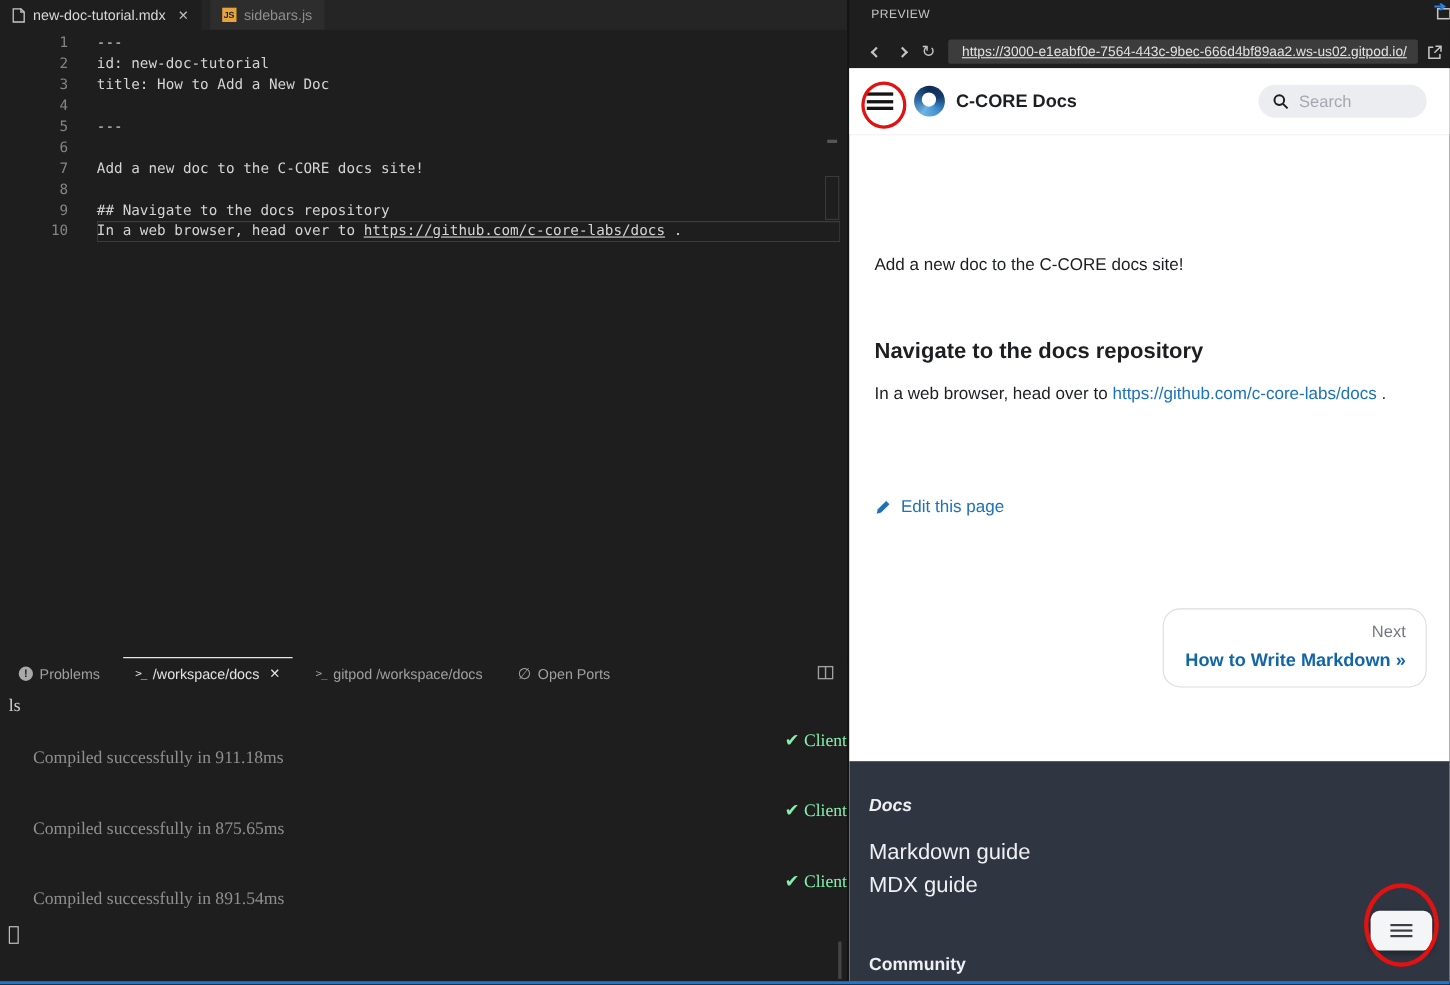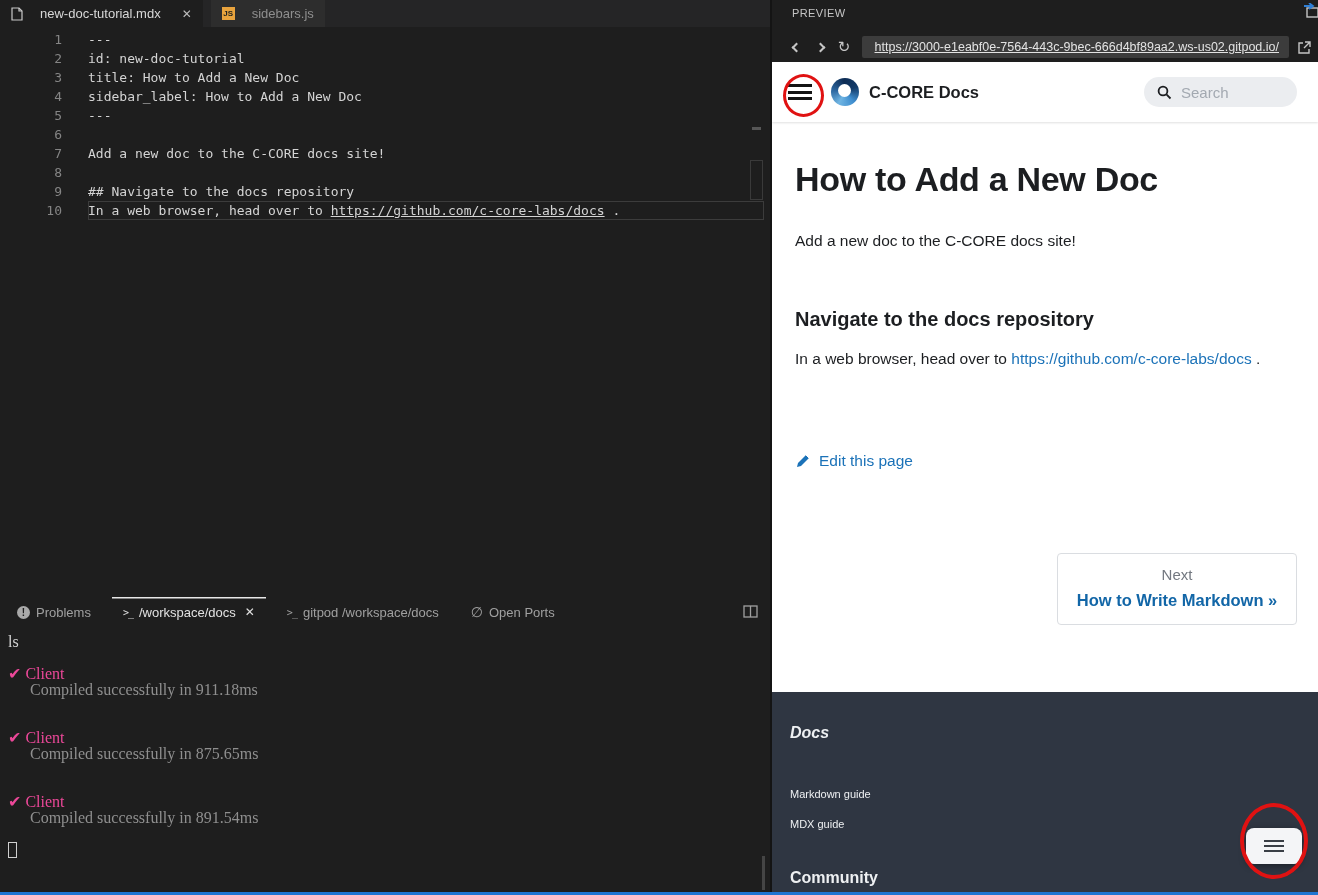--- a/index.html
+++ b/index.html
@@ -3,21 +3,21 @@
 <meta charset="utf-8">
 <style>
   * { margin:0; padding:0; box-sizing:border-box; }
   html,body { width:1318px; height:895px; overflow:hidden; background:#1e1e1e;
     font-family:"Liberation Sans", sans-serif; }
   .app { position:relative; width:1318px; height:895px; background:#1e1e1e; }
 
   
   .left { position:absolute; left:0; top:0; width:770px; height:892px; background:#1e1e1e; }
   .tabbar { position:absolute; left:0; top:0; width:100%; height:27px; background:#252526; display:flex; }
-  .etab { height:27px; display:flex; align-items:center; gap:17px; padding:0 11px;
+  .etab { height:27px; display:flex; align-items:center; gap:7px; padding:0 11px;
     font-size:13px; color:#8f8f8f; background:#2d2d2d; cursor:pointer; }
   .etab.active { background:#1e1e1e; color:#d8d8d8; }
   .etab + .etab { margin-left:8px; }
   .etab .close { font-size:12px; color:#bdbdbd; margin-left:4px; }
   .js-badge { width:13px; height:13px; background:#e8a33d; color:#22241f; font-size:8px; font-weight:bold;
     display:flex; align-items:center; justify-content:center; }
 
   .editor { position:absolute; left:0; top:27px; width:100%; height:570px; padding-top:3px;
     font-family:"DejaVu Sans Mono", monospace; font-size:13px; color:#d4d4d4; }
   .line { display:flex; height:19px; line-height:19px; }
@@ -37,21 +37,21 @@
   .ttab .close { font-size:12px; margin-left:3px; }
   .prompt-glyph { font-family:"DejaVu Sans Mono", monospace; font-size:10px; letter-spacing:-1px; }
   .problems-glyph { width:13px; height:13px; border-radius:50%; background:#a9a9a9; color:#1e1e1e;
     font-size:10px; font-weight:bold; display:flex; align-items:center; justify-content:center; }
   .ports-glyph { font-size:14px; line-height:14px; }
   .split-icon { position:absolute; right:12px; top:8px; cursor:pointer; }
   .term-body { padding:7px 0 0 8px; font-family:Liberation Serif, serif; font-size:16px;
     line-height:16px; color:#d4d4d4; }
   .t-block { margin-top:32px; }
   .t-block.first { margin-top:16px; }
-  .t-ok { color:#ec4899; }
+  .t-ok { color:#86efac;text-align:right; }
   .t-msg { color:#8f8f8f; padding-left:22px; }
   .t-cursor { margin-top:16px; width:9px; height:16px; border:1px solid #cfcfcf; }
   .term-scroll { position:absolute; right:5px; top:259px; width:3px; height:34px; background:#454545; }
 
   
   .right { position:absolute; left:770px; top:0; width:548px; height:895px; background:#1e1e1e;
     border-left:2px solid #141414; }
   .pv-title { height:26px; line-height:26px; padding-left:20px; color:#c5c5c5; font-size:11px; letter-spacing:.4px; }
   .popout { position:absolute; right:-3px; top:3px; }
   .pv-nav { position:absolute; left:0; top:34px; right:0; height:26px; display:flex; align-items:center; padding:0 6px 0 12px; }
@@ -84,29 +84,29 @@
   .search input::placeholder { color:#a3a9b1; }
 
   .h1 { position:absolute; left:23px; top:98px; font-size:34px; font-weight:bold; letter-spacing:-.3px; }
   .p1 { position:absolute; left:23px; top:170px; font-size:15.5px; }
   .h2 { position:absolute; left:23px; top:246px; font-size:20px; font-weight:bold; }
   .p2 { position:absolute; left:23px; top:288px; font-size:15.5px; }
   .doclink { color:#1b72b8; cursor:pointer; }
   .edit { position:absolute; left:23px; top:390px; font-size:15.5px; color:#1b72b8; display:flex;
     align-items:center; gap:8px; cursor:pointer; }
   .pager { position:absolute; left:285px; top:491px; width:240px; height:72px; border:1px solid #dadde1;
-    border-radius:4px; text-align:center; padding:12px 18px; cursor:pointer; }
+    border-radius:16px; text-align:right; padding:12px 18px; cursor:pointer; }
   .pager .sub { font-size:15px; color:#737880; }
   .pager .plink { font-size:16.5px; font-weight:bold; color:#1266a7; margin-top:8px; }
 
   .footer { position:absolute; left:0; right:0; top:630px; height:200px; background:#2f3642; color:#eef0f2; }
   .f-title { position:absolute; left:18px; font-size:16px; font-weight:bold; }
   .f-title.docs { top:32px;font-style:italic; }
   .f-title.community { top:177px; }
-  .f-link { position:absolute; left:18px; font-size:11px; cursor:pointer;margin-top:24px; }
+  .f-link { position:absolute; left:18px; font-size:20px; cursor:pointer; }
   .f-link.l1 { top:72px; }
   .f-link.l2 { top:102px; }
   .fab { position:absolute; left:474px; top:766px; width:56px; height:36px; background:#f4f5f7;
     border-radius:8px; box-shadow:0 2px 7px rgba(0,0,0,.4); display:flex; align-items:center;
     justify-content:center; cursor:pointer; }
   .fab .bars { width:20px; height:12px; display:flex; flex-direction:column; justify-content:space-between; }
   .fab .bars i { display:block; height:2px; background:#3a3f46; }
 
   .annot { position:absolute; border:3.5px solid #e01212; border-radius:50%; pointer-events:none; z-index:9; }
   .annot.c1 { left:11px; top:12px; width:41px; height:43px; }
@@ -142,21 +142,20 @@
         <div class="line">
           <span class="gutter">2</span>
           <span class="code">id: new-doc-tutorial</span>
         </div>
         <div class="line">
           <span class="gutter">3</span>
           <span class="code">title: How to Add a New Doc</span>
         </div>
         <div class="line">
           <span class="gutter">4</span>
-          <span class="code">sidebar_label: How to Add a New Doc</span>
         </div>
         <div class="line">
           <span class="gutter">5</span>
           <span class="code">---</span>
         </div>
         <div class="line">
           <span class="gutter">6</span>
           <span class="code"></span>
         </div>
         <div class="line">
@@ -259,21 +258,20 @@
         <div class="search">
           <svg width="15" height="15" viewBox="0 0 15 15">
               <circle cx="6" cy="6" r="4.4" fill="none" stroke="#1c1e21" stroke-width="1.8"></circle>
               <line x1="9.4" y1="9.4" x2="13.5" y2="13.5" stroke="#1c1e21" stroke-width="1.8"></line>
             </svg>
           <input placeholder="Search" style="">
         </div>
       </div>
       <div class="annot c1"></div>
 
-      <div class="h1">How to Add a New Doc</div>
       <div class="p1">Add a new doc to the C-CORE docs site!</div>
       <div class="h2">Navigate to the docs repository</div>
       <div class="p2"><span>In a web browser, head over to </span><span class="doclink">https://github.com/c-core-labs/docs</span><span> .</span></div>
 
       <div class="edit">
         <svg width="16" height="16" viewBox="0 0 16 16">
             <path d="M2 14l1-4 8-8 3 3-8 8z" fill="#1b72b8"></path>
             <path d="M11 2l3 3" stroke="#fff" stroke-width="1"></path>
           </svg>
         <span>Edit this page</span>

